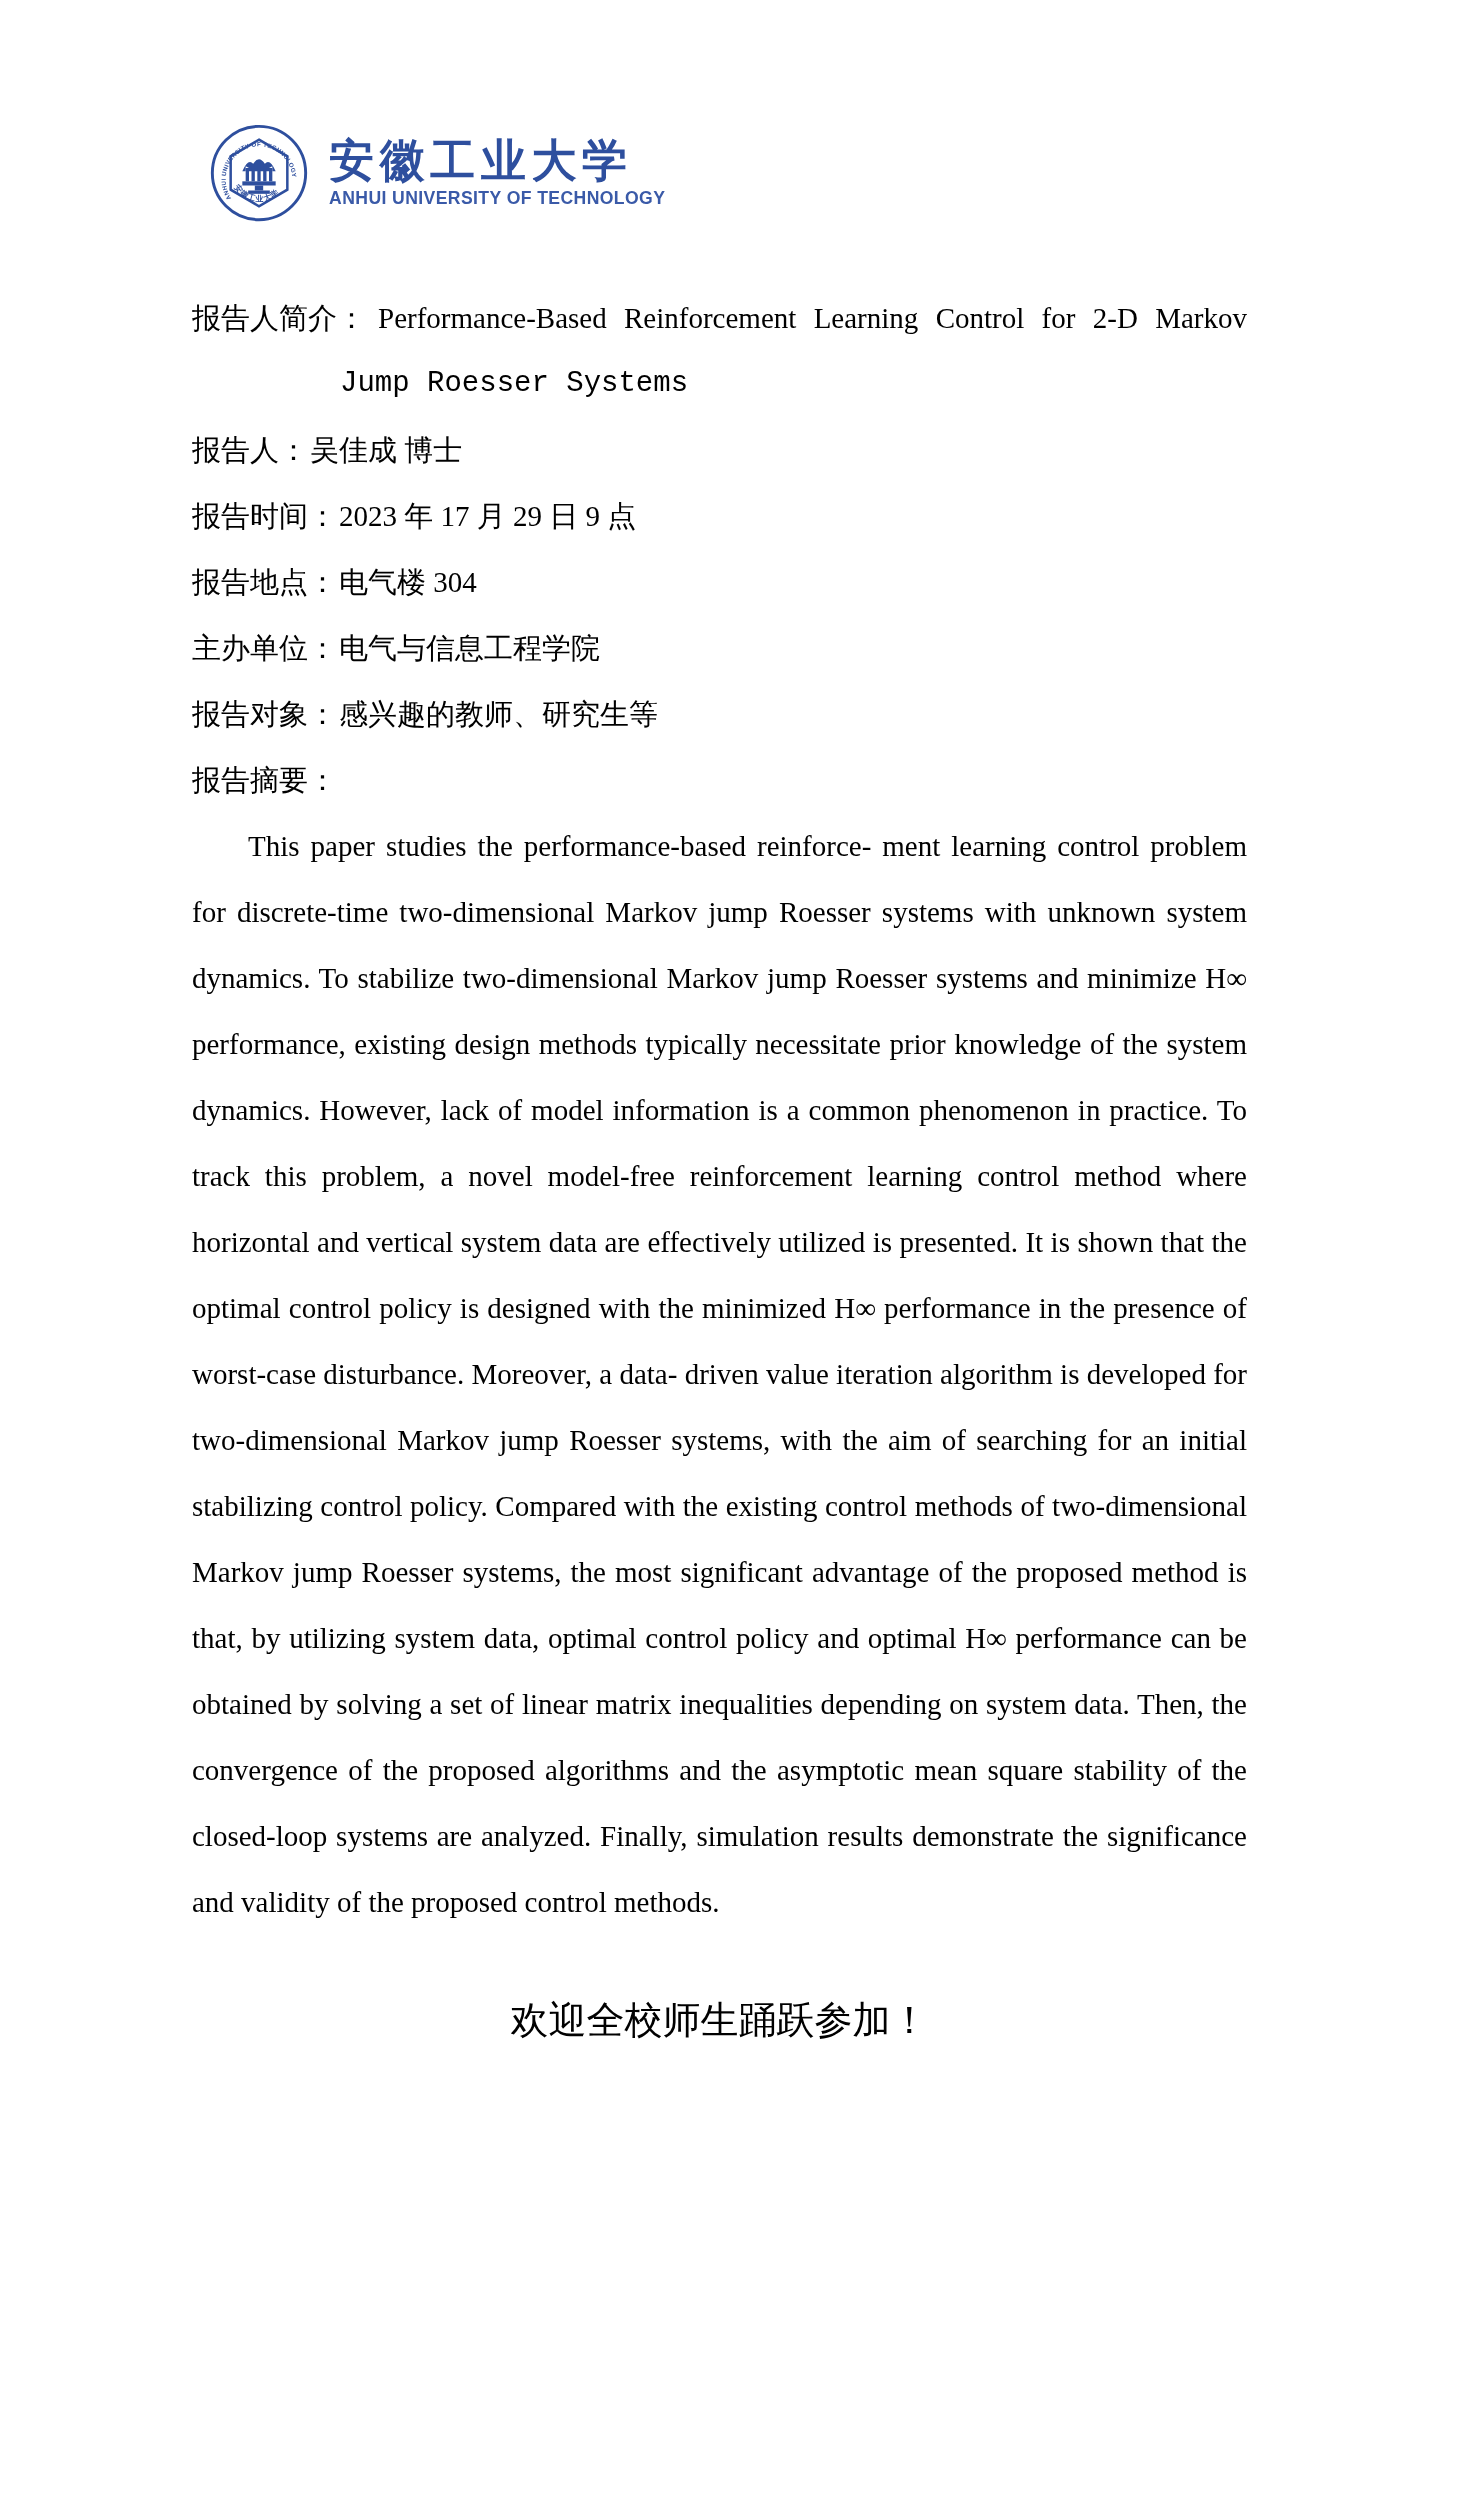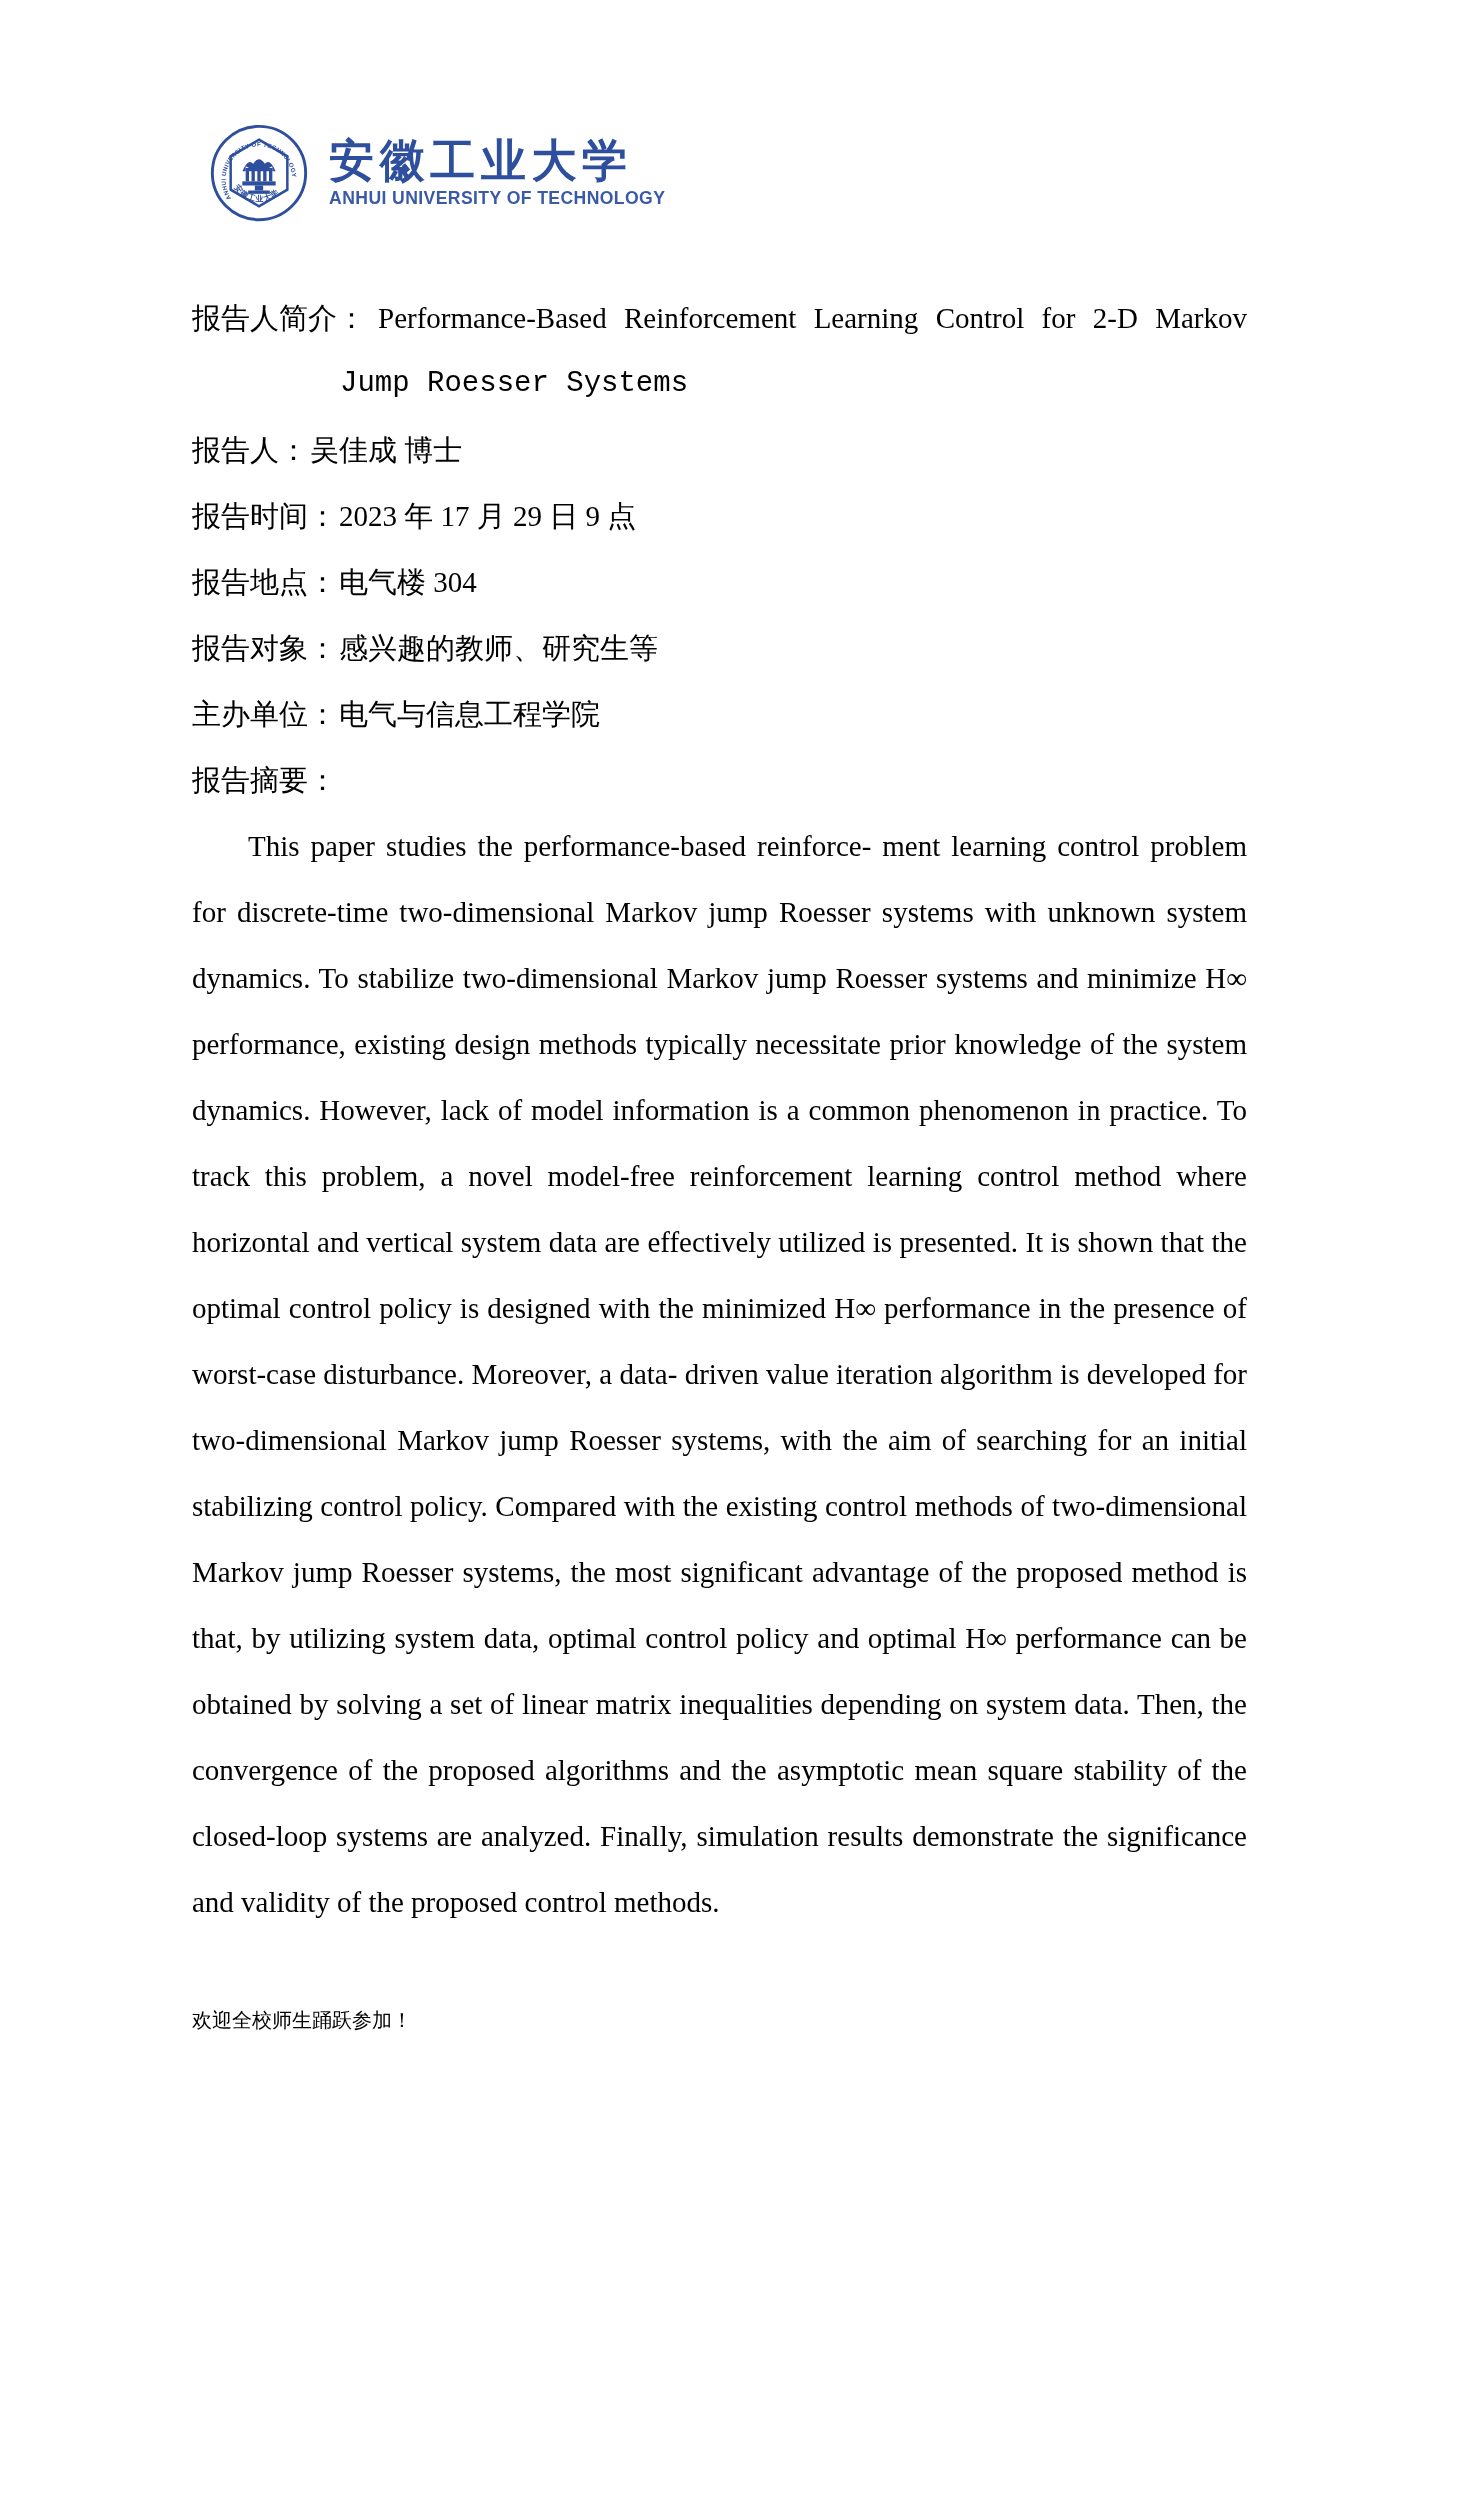--- a/index.html
+++ b/index.html
@@ -67,22 +67,22 @@
   .title-line1 .field-value { margin-left: 12px; }
   .title-line2 { padding-left: 148px; font-family: Liberation Mono, monospace; }
   .para {
     margin: 0;
     text-align: justify;
     text-indent: 56px;
   }
   .heading { }
   .footer {
     margin-top: 52px;
-    text-align: left;
-    font-size: 20px;
+    text-align: center;
+    font-size: 38px;
     line-height: 66px;
   }
 </style>
 </head>
 <body>
 
 <div class="page">
 
   <div class="logo-row">
     <div class="seal">
@@ -133,25 +133,25 @@
 
     <div class="field">
       <span class="field-label">报告时间：</span><span class="field-value">2023 年 17 月 29 日 9 点</span>
     </div>
 
     <div class="field">
       <span class="field-label">报告地点：</span><span class="field-value">电气楼 304</span>
     </div>
 
     <div class="field">
-      <span class="field-label">报告对象：</span><span class="field-value">感兴趣的教师、研究生等</span>
+      <span class="field-label">主办单位：</span><span class="field-value">电气与信息工程学院</span>
     </div>
 
     <div class="field">
-      <span class="field-label">主办单位：</span><span class="field-value">电气与信息工程学院</span>
+      <span class="field-label">报告对象：</span><span class="field-value">感兴趣的教师、研究生等</span>
     </div>
 
 
 
     <div class="heading">报告摘要：</div>
 
     <p class="para">This paper studies the performance-based reinforce- ment learning control problem for discrete-time two-dimensional Markov jump Roesser systems with unknown system dynamics. To stabilize two-dimensional Markov jump Roesser systems and minimize H∞ performance, existing design methods typically necessitate prior knowledge of the system dynamics. However, lack of model information is a common phenomenon in practice. To track this problem, a novel model-free reinforcement learning control method where horizontal and vertical system data are effectively utilized is presented. It is shown that the optimal control policy is designed with the minimized H∞ performance in the presence of worst-case disturbance. Moreover, a data- driven value iteration algorithm is developed for two-dimensional Markov jump Roesser systems, with the aim of searching for an initial stabilizing control policy. Compared with the existing control methods of two-dimensional Markov jump Roesser systems, the most significant advantage of the proposed method is that, by utilizing system data, optimal control policy and optimal H∞ performance can be obtained by solving a set of linear matrix inequalities depending on system data. Then, the convergence of the proposed algorithms and the asymptotic mean square stability of the closed-loop systems are analyzed. Finally, simulation results demonstrate the significance and validity of the proposed control methods.</p>
 
     <div class="footer">欢迎全校师生踊跃参加！</div>
 

